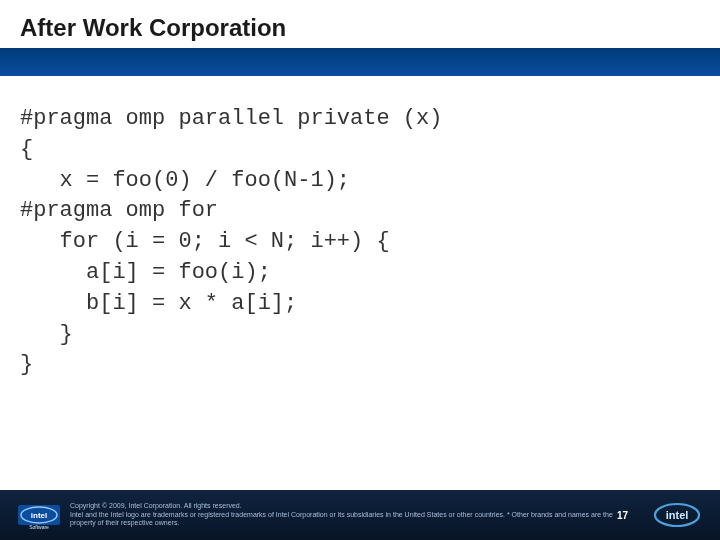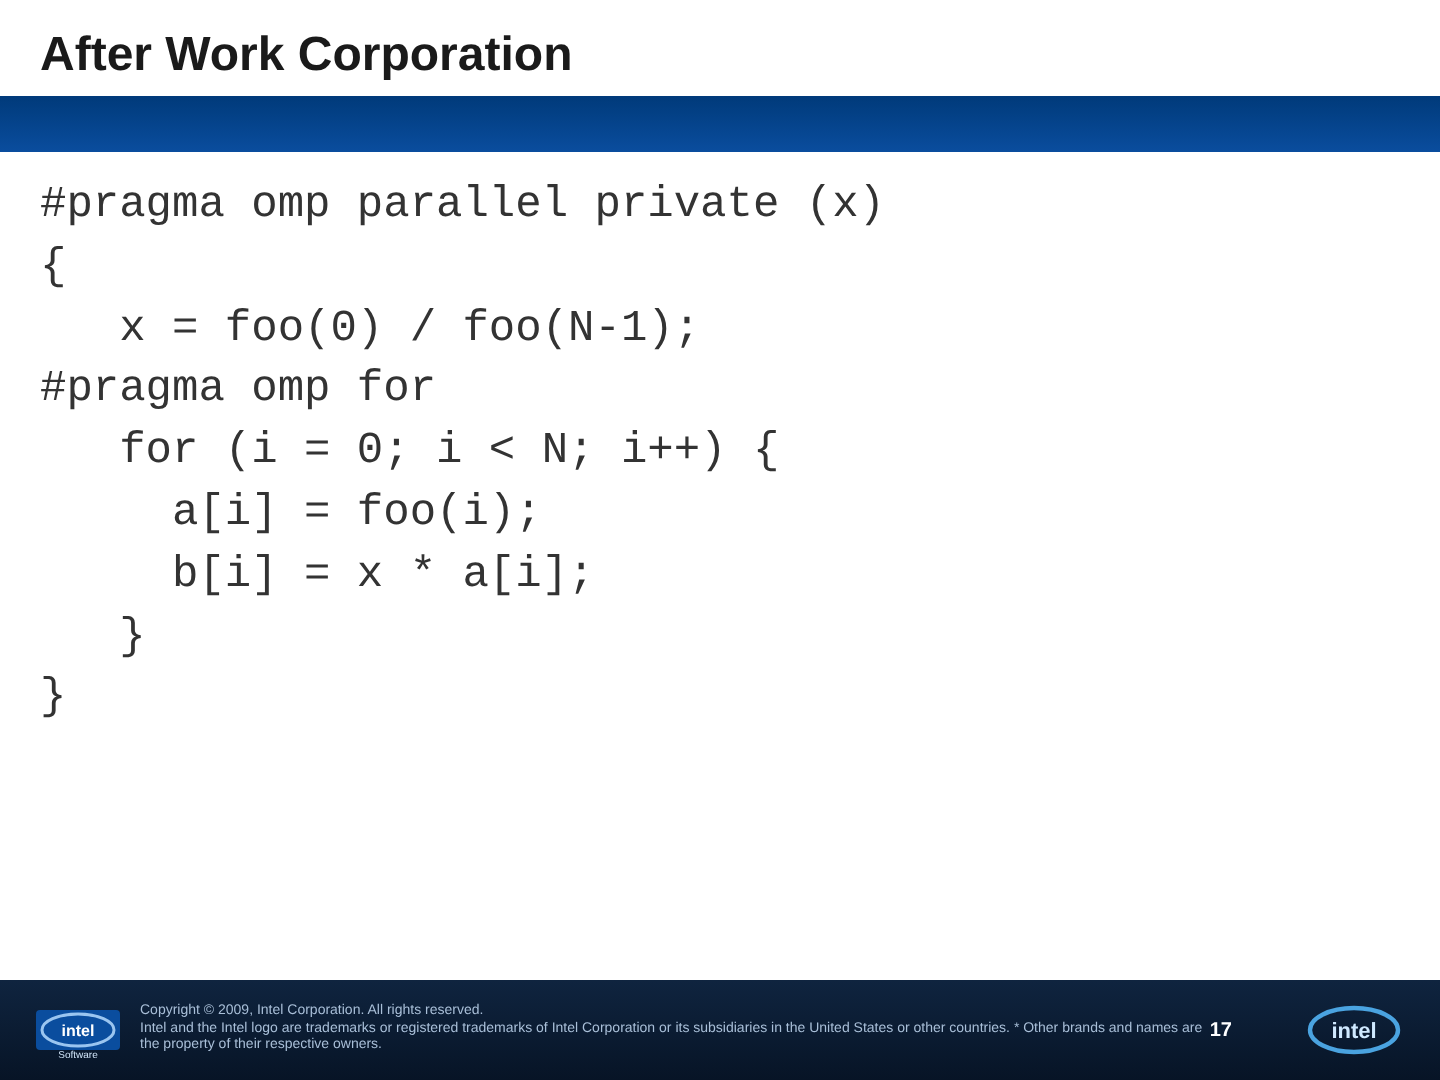--- a/index.html
+++ b/index.html
@@ -19,21 +19,21 @@
   }
   .title-bar {
     width: 100%;
     height: 28px;
     background: linear-gradient(to bottom, #003a7a 0%, #0a4d9e 100%);
   }
   .code-block {
     font-family: "Courier New", monospace;
     font-size: 22px;
     color: #333;
-    padding: 12px 20px 0 20px;
+    padding: 28px 20px 0 20px;
     line-height: 1.4;
     white-space: pre;
   }
   .footer {
     position: absolute;
     bottom: 0;
     left: 0;
     width: 100%;
     height: 50px;
     background: linear-gradient(to bottom, #0f243f 0%, #071426 100%);
@@ -53,21 +53,21 @@
     color: #a9bfd8;
     font-size: 7px;
     line-height: 1.2;
     margin-left: 10px;
     flex: 1;
   }
   .page-num {
     color: #fff;
     font-size: 10px;
     font-weight: bold;
-    margin-right: 36px;
+    margin-right: 24px;
   }
   .footer-logo-right {
     width: 50px;
     height: 32px;
     display: flex;
     align-items: center;
     justify-content: center;
   }
   .footer-logo-right svg { width: 48px; height: 30px; }
 </style>

